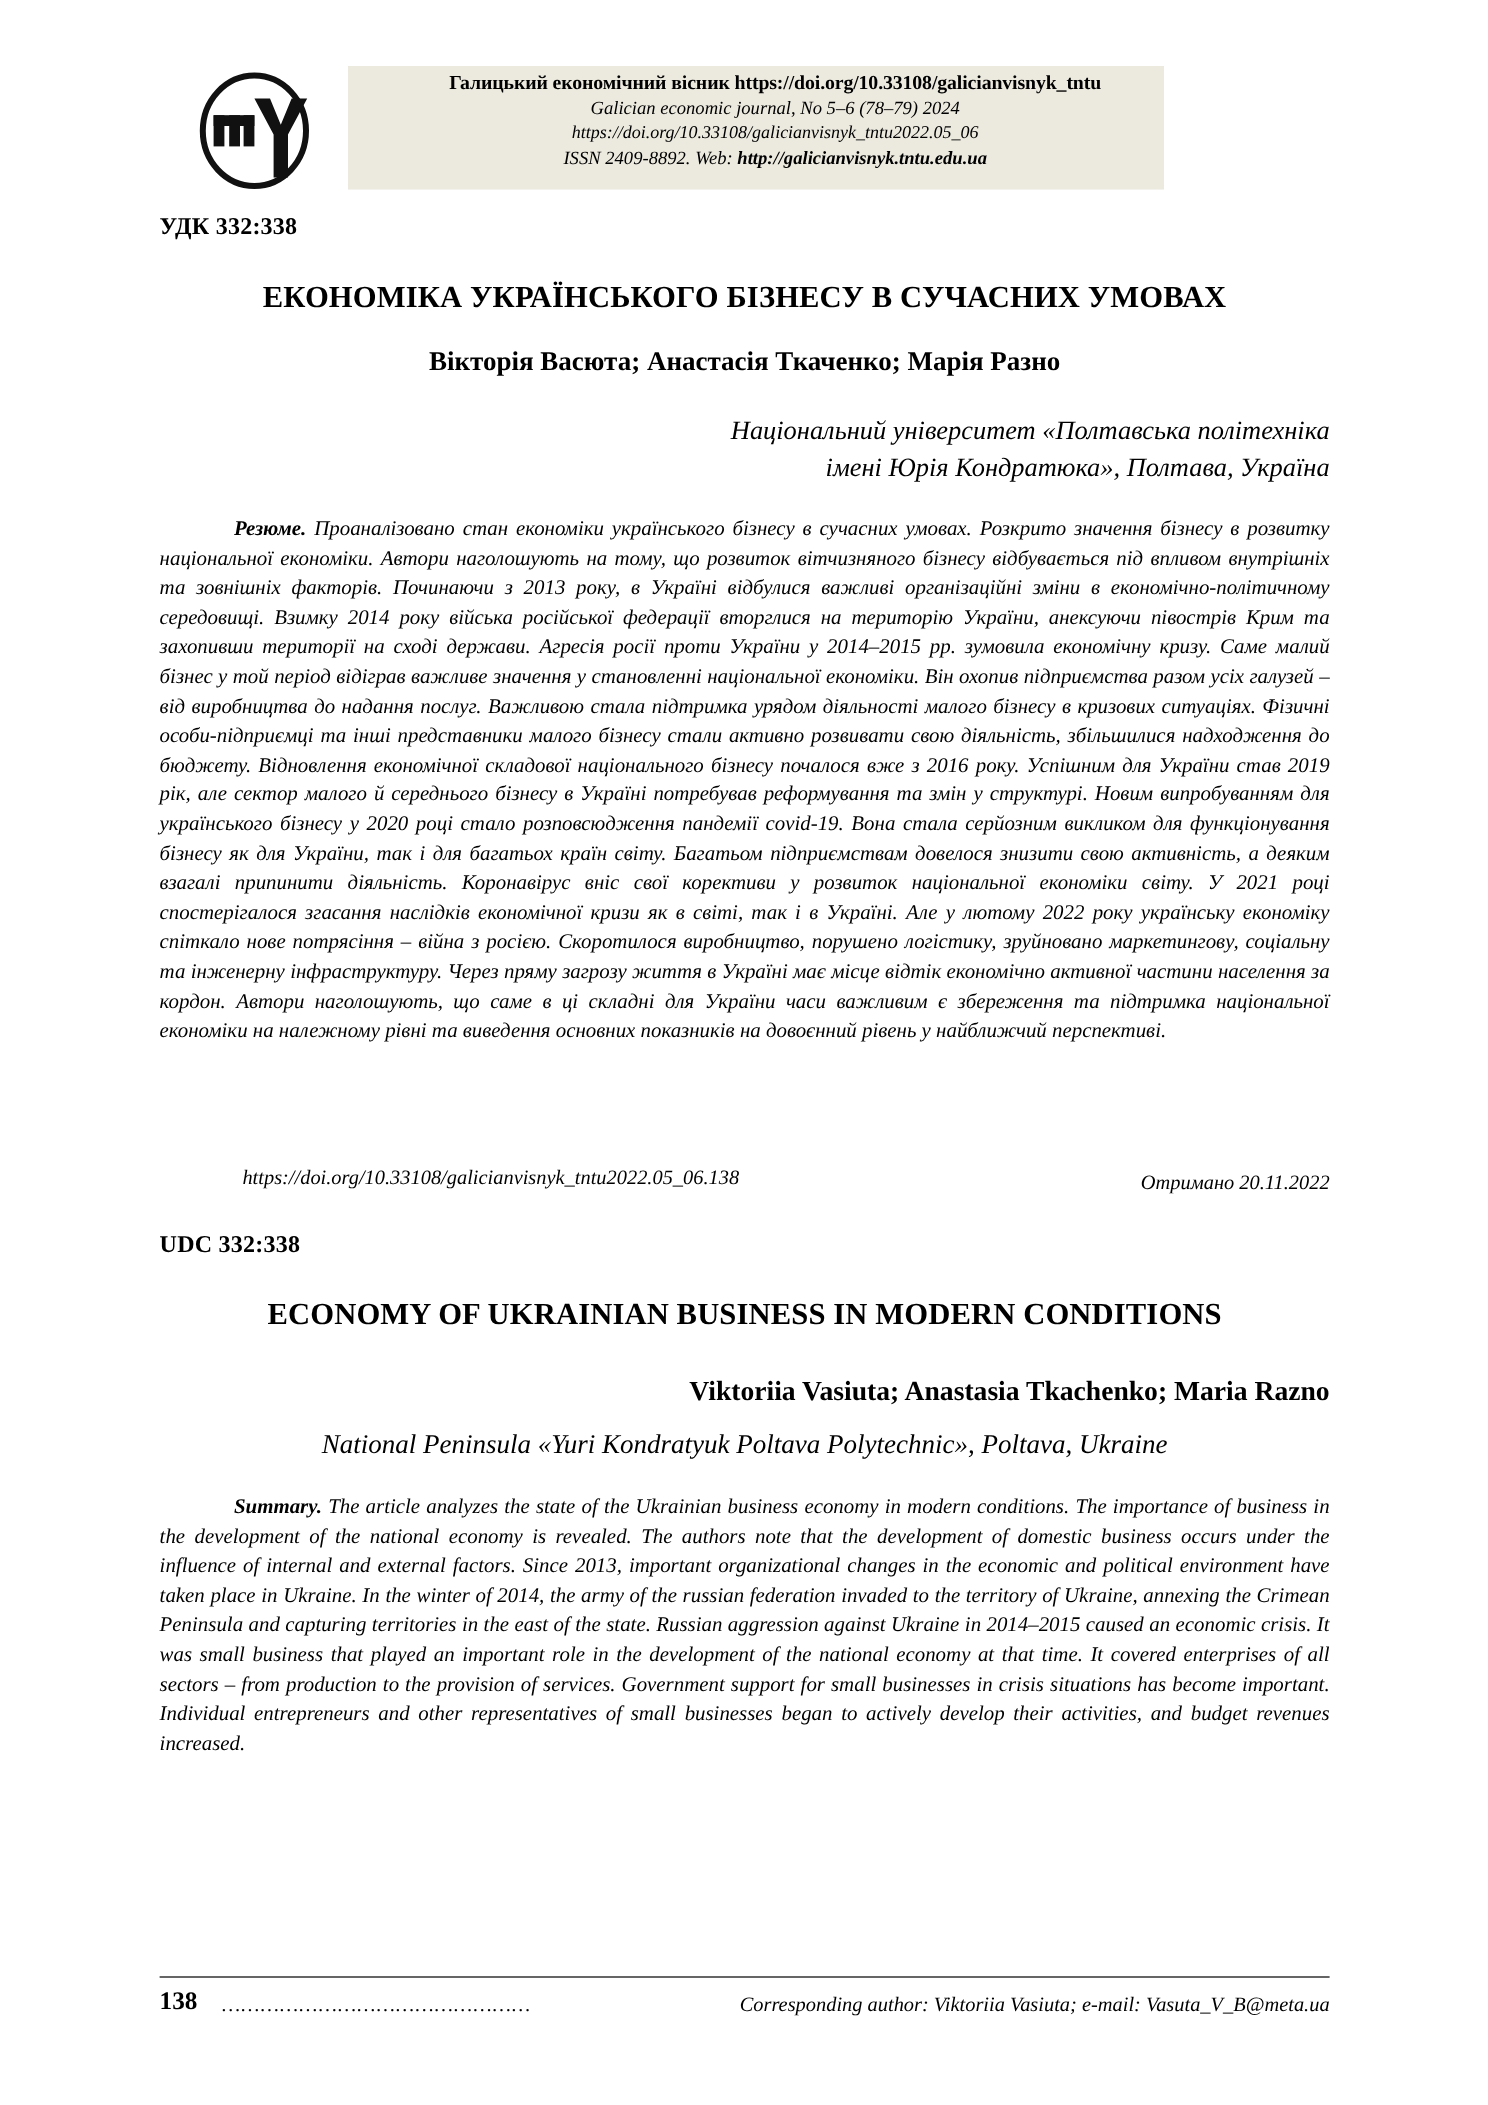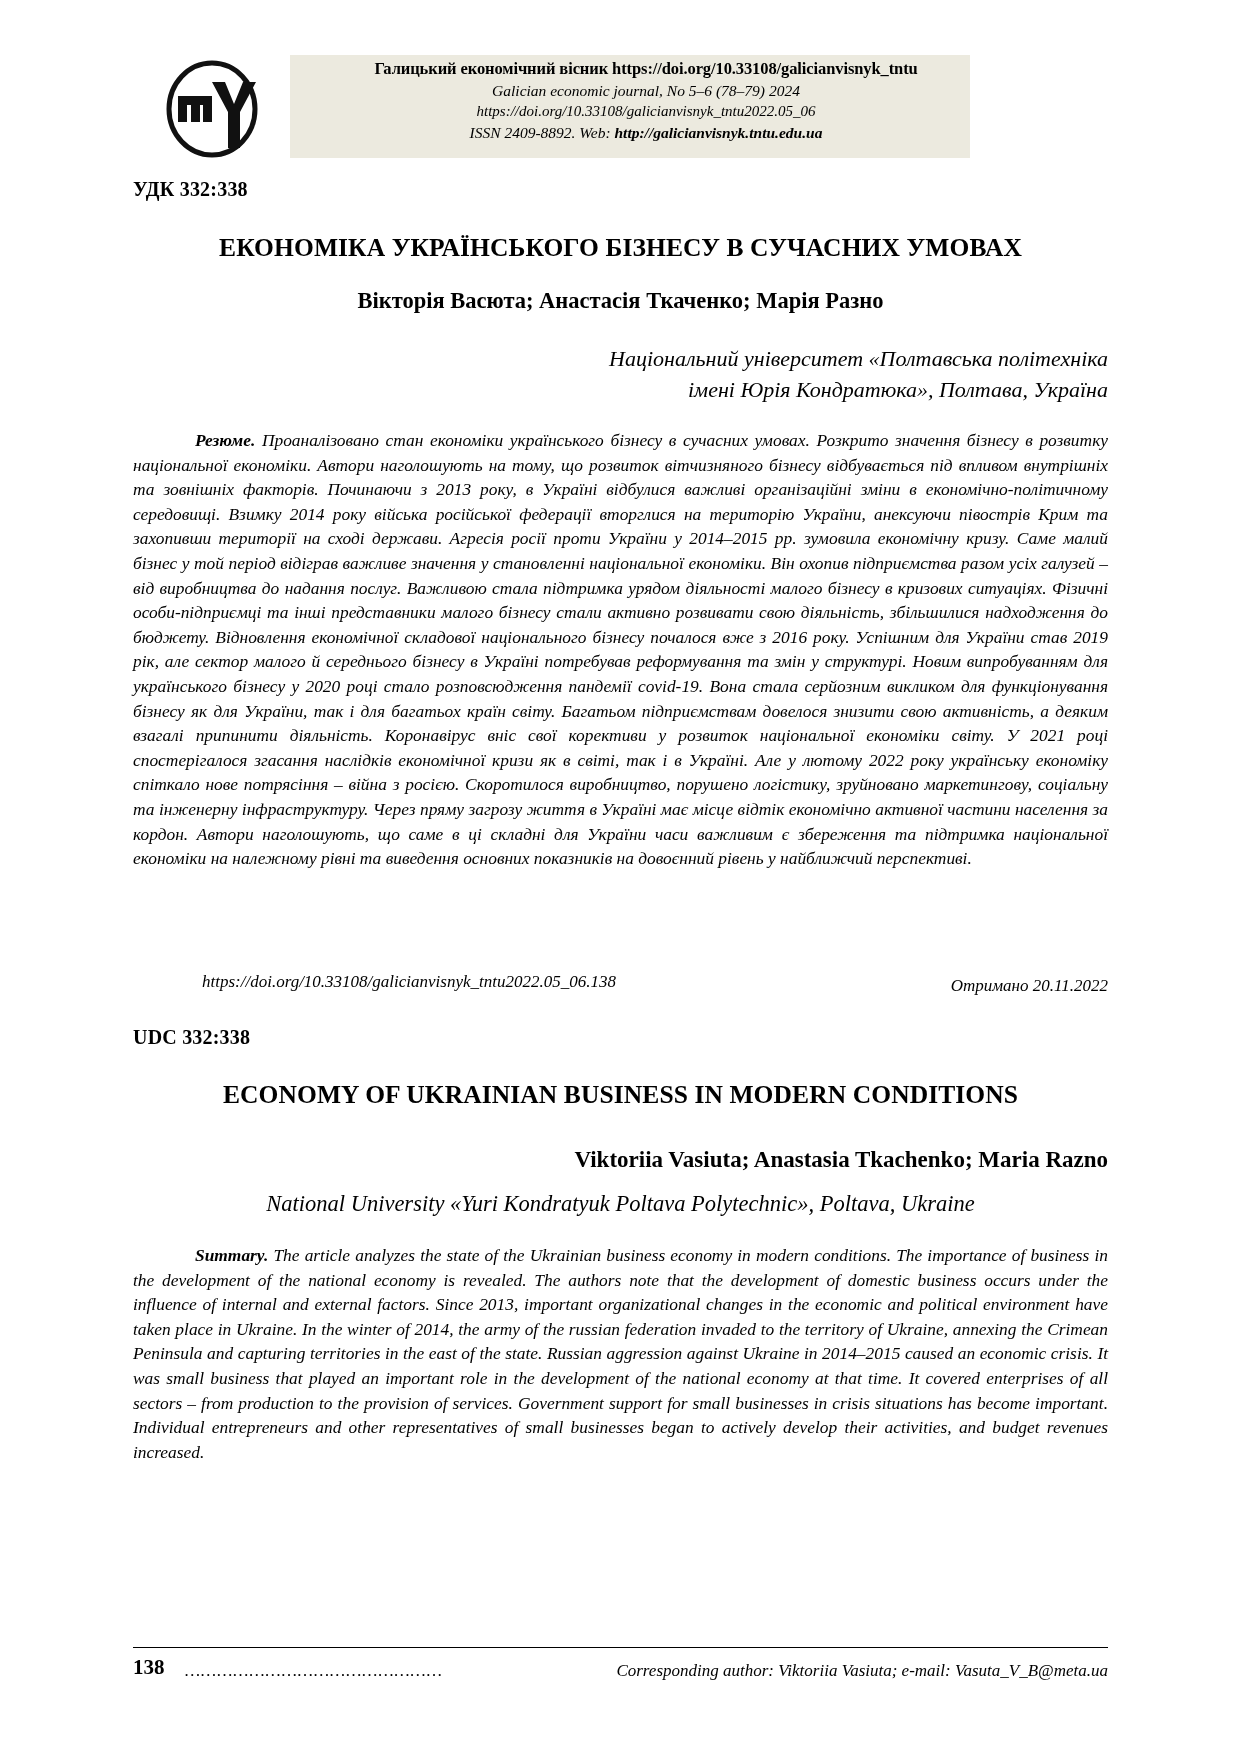--- a/index.html
+++ b/index.html
@@ -270,21 +270,21 @@
     <span class="doi-left">https://doi.org/10.33108/galicianvisnyk_tntu2022.05_06.138</span>
     <span class="doi-right">Отримано 20.11.2022</span>
   </div>
 
   <div class="col udc" style="top:1026px;">UDC 332:338</div>
 
   <div class="col title-en" style="top:1079px;">ECONOMY OF UKRAINIAN BUSINESS IN MODERN CONDITIONS</div>
 
   <div class="col authors-en" style="top:1131px;">Viktoriia Vasiuta; Anastasia Tkachenko; Maria Razno</div>
 
-  <div class="col affiliation-en" style="top:1188px;">National University «Yuri Kondratyuk Poltava Polytechnic», Poltava, Ukraine</div>
+  <div class="col affiliation-en" style="top:1188px;">National Peninsula «Yuri Kondratyuk Poltava Polytechnic», Poltava, Ukraine</div>
 
   <div class="col abstract" style="top:1243px;"><b>Summary.</b> <span>The article analyzes the state of the Ukrainian business economy in modern conditions. The importance of business in the development of the national economy is revealed. The authors note that the development of domestic business occurs under the influence of internal and external factors. Since 2013, important organizational changes in the economic and political environment have taken place in Ukraine. In the winter of 2014, the army of the russian federation invaded to the territory of Ukraine, annexing the Crimean Peninsula and capturing territories in the east of the state. Russian aggression against Ukraine in 2014–2015 caused an economic crisis. It was small business that played an important role in the development of the national economy at that time. It covered enterprises of all sectors – from production to the provision of services. Government support for small businesses in crisis situations has become important. Individual entrepreneurs and other representatives of small businesses began to actively develop their activities, and budget revenues increased.</span></div>
 
   <div class="footer-rule"></div>
   <div class="footer">
     <span class="footer-page">138</span>
     <span class="footer-dots">…………………………………………</span>
     <span class="footer-corr">Corresponding author: Viktoriia Vasiuta; e-mail: Vasuta_V_B@meta.ua</span>
   </div>
 

